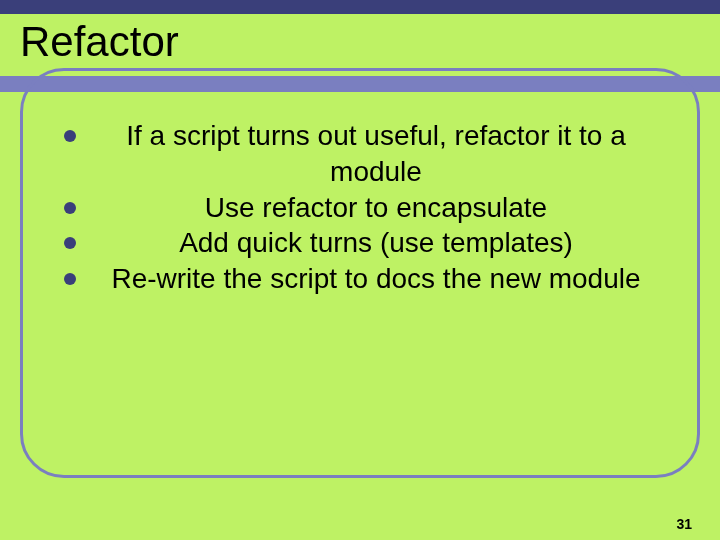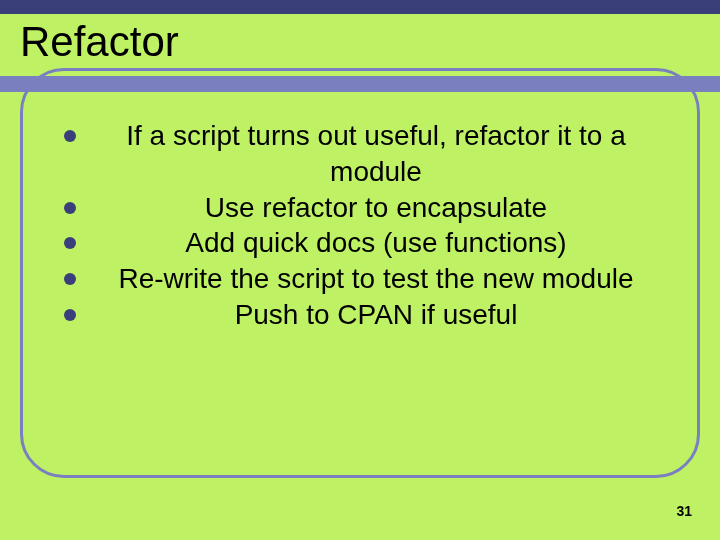--- a/index.html
+++ b/index.html
@@ -70,38 +70,37 @@
     position: absolute;
     left: 0;
     top: 12px;
     width: 12px;
     height: 12px;
     background: #3a3f7a;
     border-radius: 50%;
   }
   .pagenum {
     position: absolute;
-    bottom: 21px;
+    bottom: 8px;
     right: 28px;
     font-size: 14px;
     font-weight: bold;
     color: #000;
   }
 </style>
 </head>
 <body>
 
 <div class="slide">
   <div class="topbar"></div>
   <h1 class="title">Refactor</h1>
   <div class="accentbar"></div>
   <div class="frame"></div>
   <div class="content">
     <ul class="bullets">
       <li>If a script turns out useful, refactor it to a module</li>
       <li>Use refactor to encapsulate</li>
-      <li>Add quick docs (use functions)</li>
-      <li>Re-write the script to test the new module</li>
-      <li>Push to CPAN if useful</li>
+      <li>Add quick turns (use templates)</li>
+      <li>Re-write the script to docs the new module</li>
     </ul>
   </div>
   <div class="pagenum">31</div>
 </div>
 
 </body></html>

